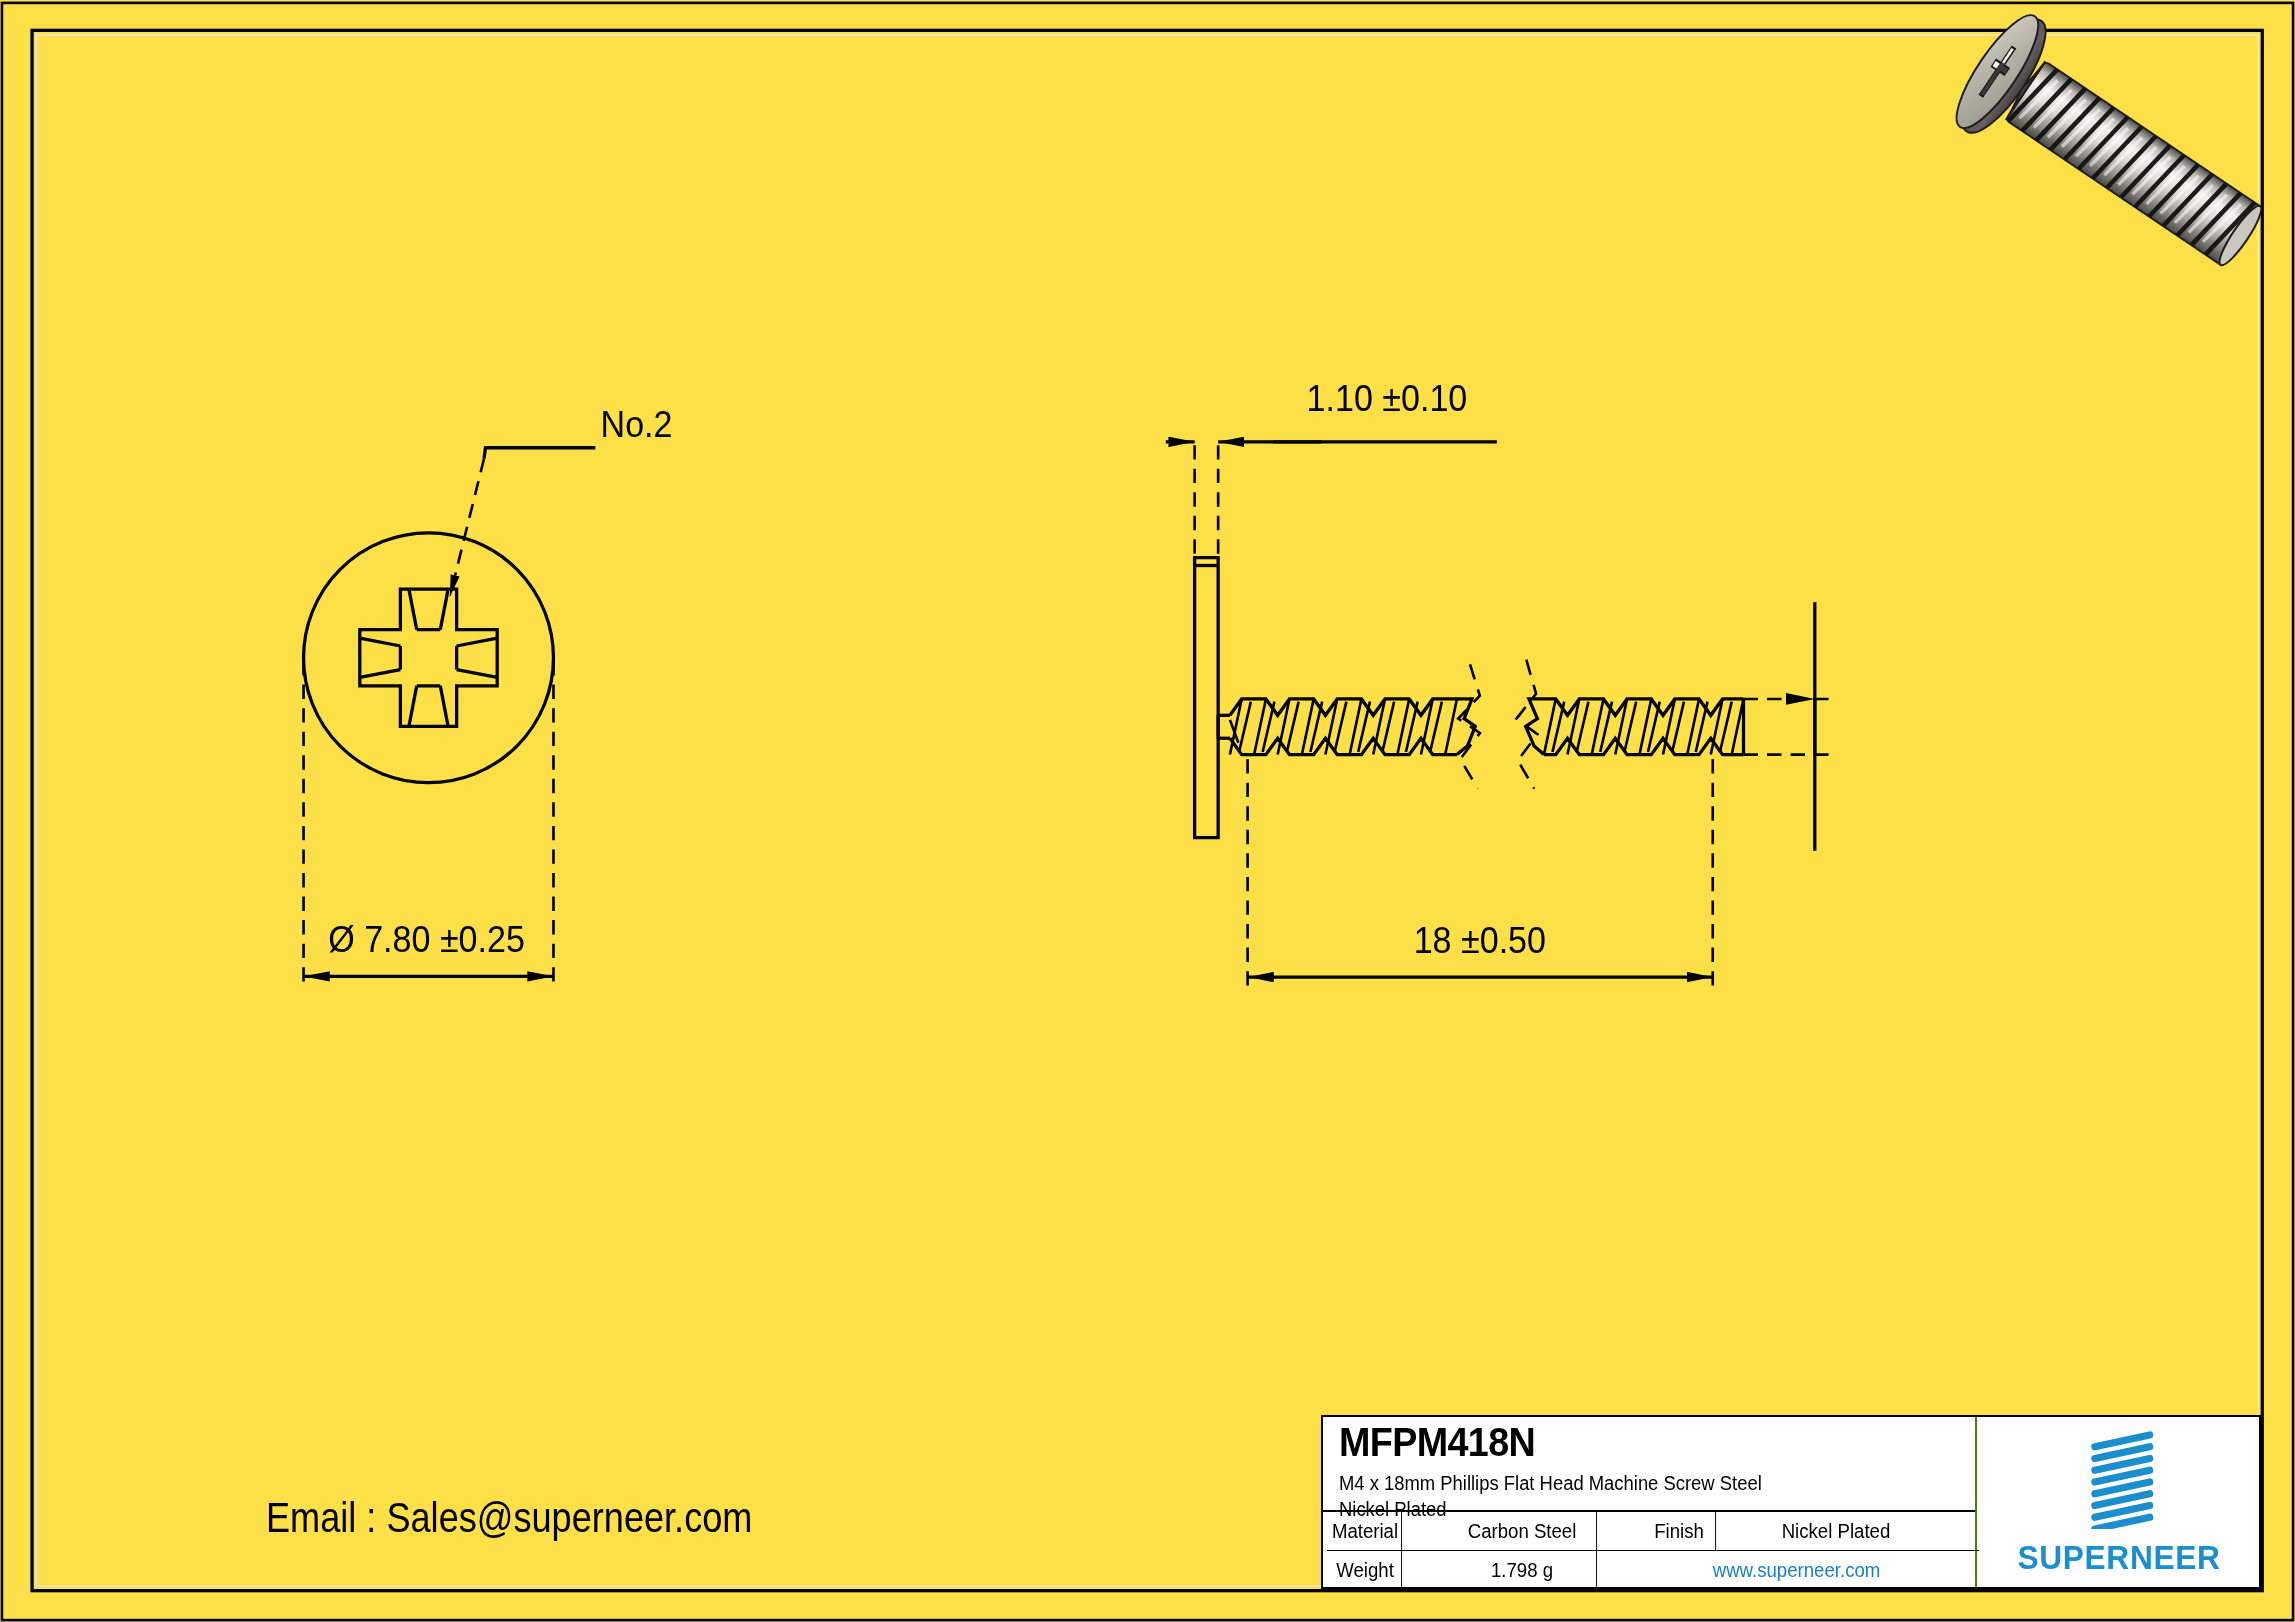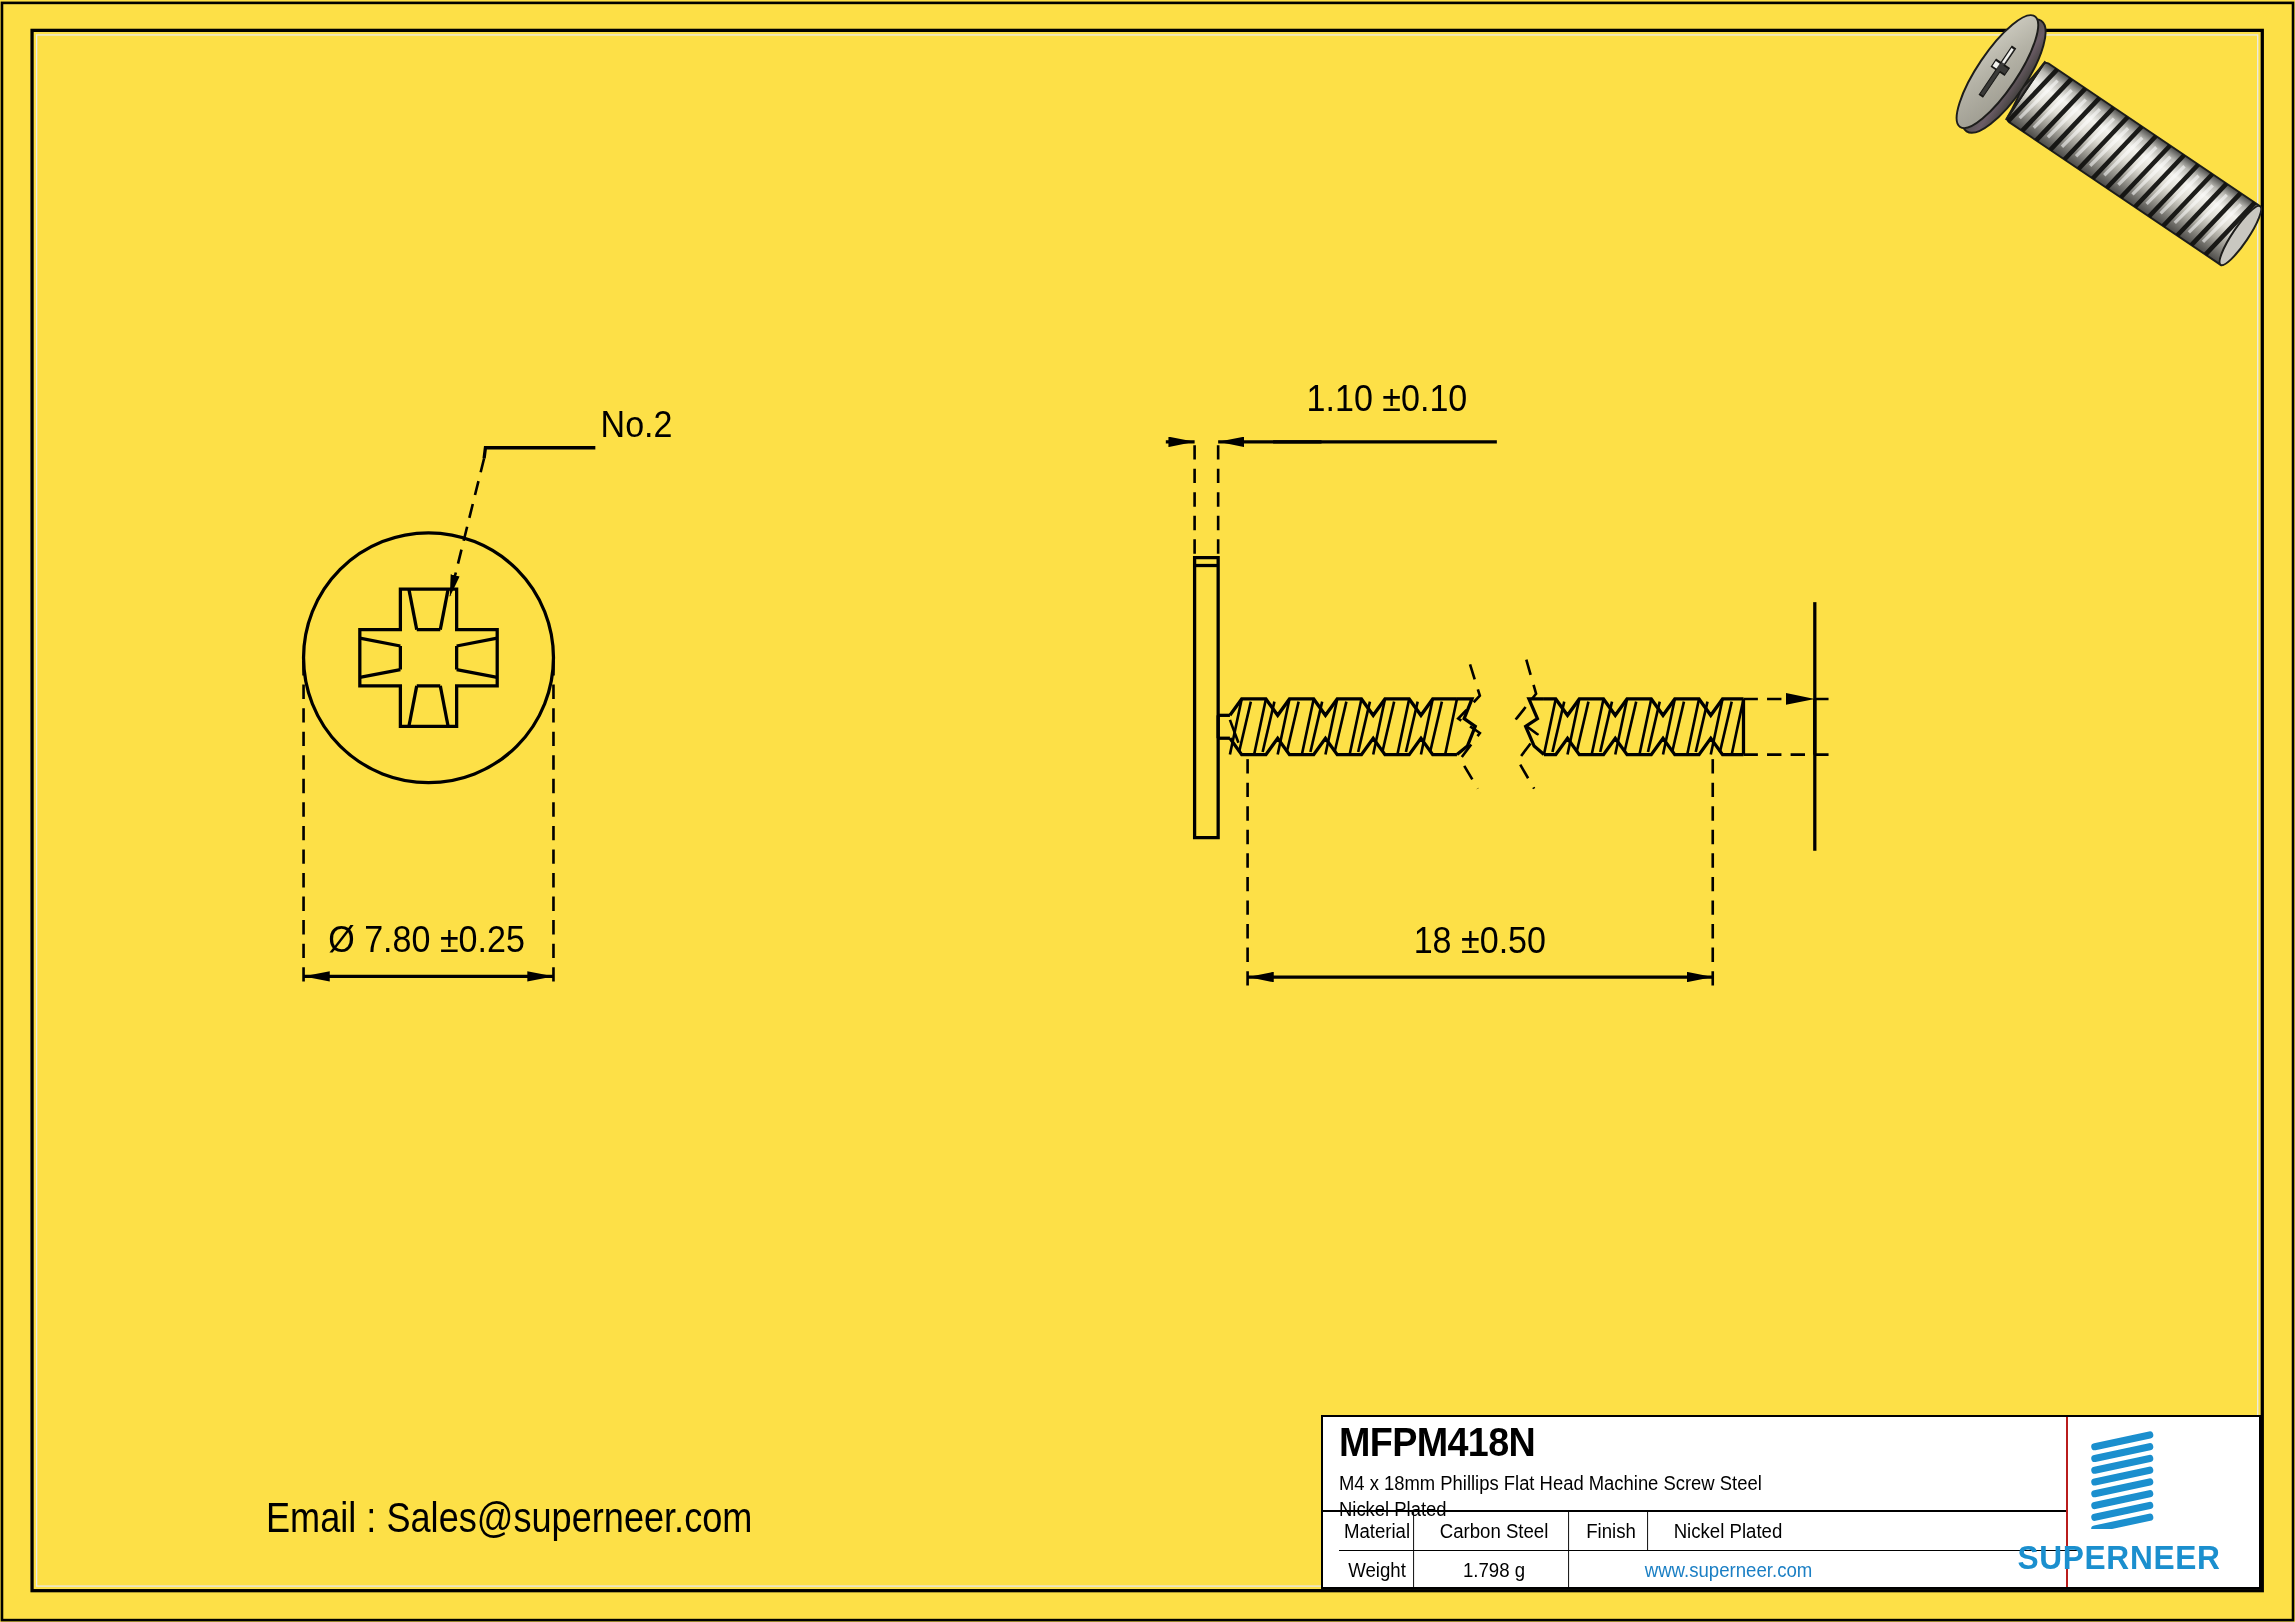--- a/index.html
+++ b/index.html
@@ -13,28 +13,28 @@
   }
   #sheet{position:absolute;left:0;top:0;width:2295px;height:1623px;background:#fde047;}
   #drawing{position:absolute;left:0;top:0;width:2295px;height:1623px;}
 
   
   .tb{position:absolute;box-sizing:border-box;}
   #titleblock{
     left:1321px;top:1415px;width:940px;height:174px;
     border:2px solid #000;background:#fff;
   }
-  #tb-left{position:absolute;left:0;top:0;width:745px;height:100%;box-sizing:border-box;border-right:2px solid #b91c1c;}
+  #tb-left{position:absolute;left:0;top:0;width:654px;height:100%;box-sizing:border-box;border-right:2px solid #4d7c0f;}
   #tb-right{position:absolute;left:654px;top:0;width:284px;height:100%;box-sizing:border-box;}
 
   #tb-desc{position:absolute;left:0;top:0;width:100%;height:95px;box-sizing:border-box;border-bottom:2px solid #000;padding:5.2px 0 0 15.7px;}
   #part-number{font-size:41px;font-weight:bold;line-height:1.0;letter-spacing:-0.7px;transform:scaleX(0.92);transform-origin:left center;}
   #part-desc{font-size:19.6px;line-height:1.33;margin-top:6.5px;transform:scaleX(0.94);transform-origin:left center;}
 
-  .tb-row{position:absolute;left:16px;width:100%;box-sizing:border-box;display:flex;}
+  .tb-row{position:absolute;left:4px;width:100%;box-sizing:border-box;display:flex;gap:40px;}
   #tb-row1{top:95px;height:39px;border-bottom:1.3px solid #000;}
   #tb-row2{top:134px;height:38px;}
   .tb-cell{box-sizing:border-box;display:flex;align-items:center;justify-content:center;font-size:19.6px;height:100%;transform:scaleX(0.95);}
   .cell-label{width:77px;border-right:1.3px solid #000;}
   .cell-val-mat{width:157px;border-right:1.3px solid #000;}
   .cell-finish-lbl{width:77px;border-right:1.3px solid #000;}
   .cell-finish-val{width:156px;}
   .cell-weight-val{width:157px;border-right:1.3px solid #000;}
   .cell-url{width:311px;color:#1b7fc4;}
 

